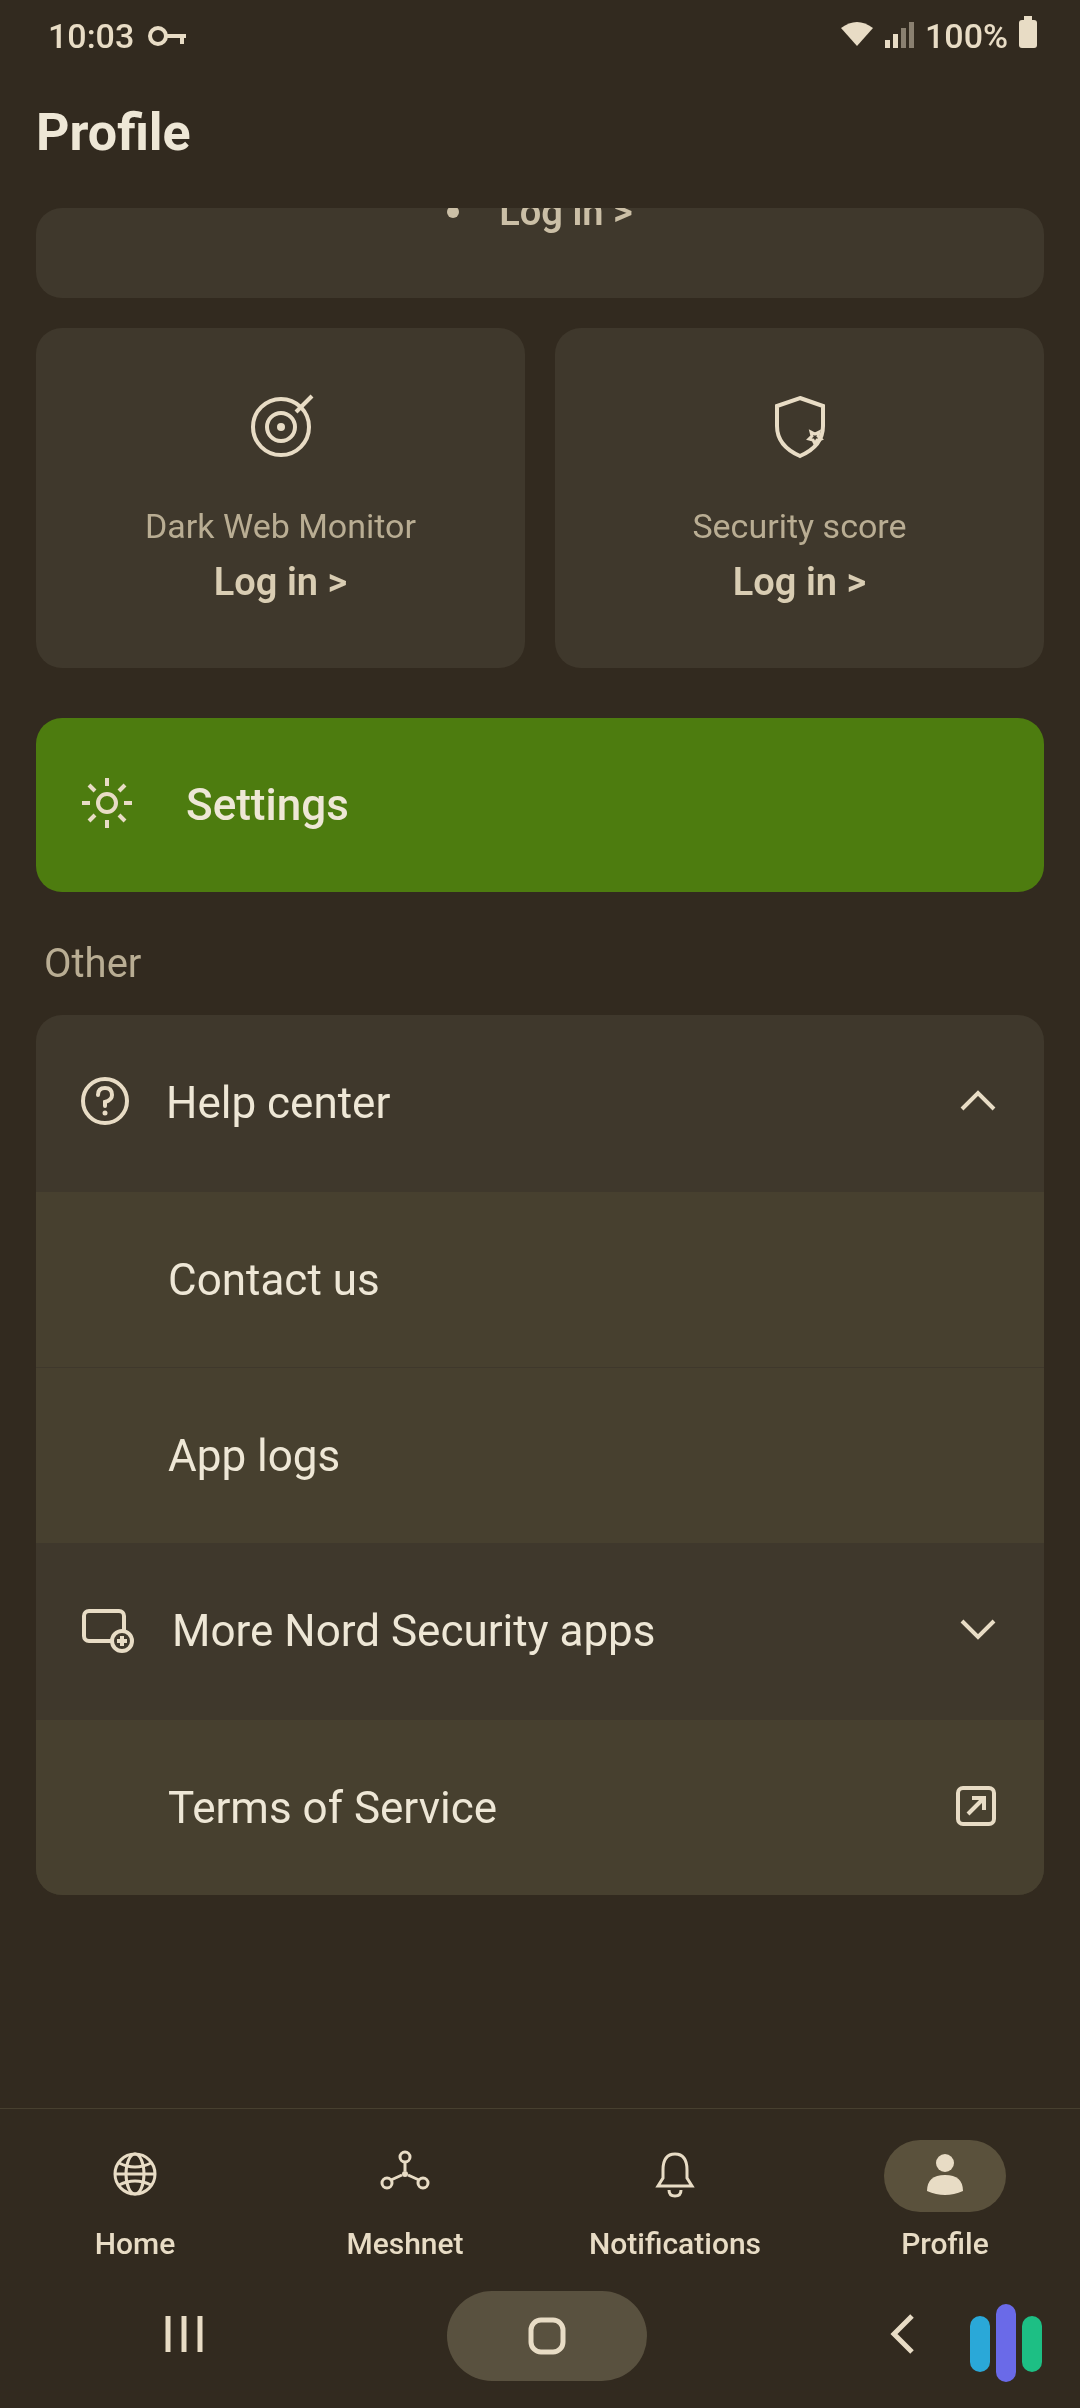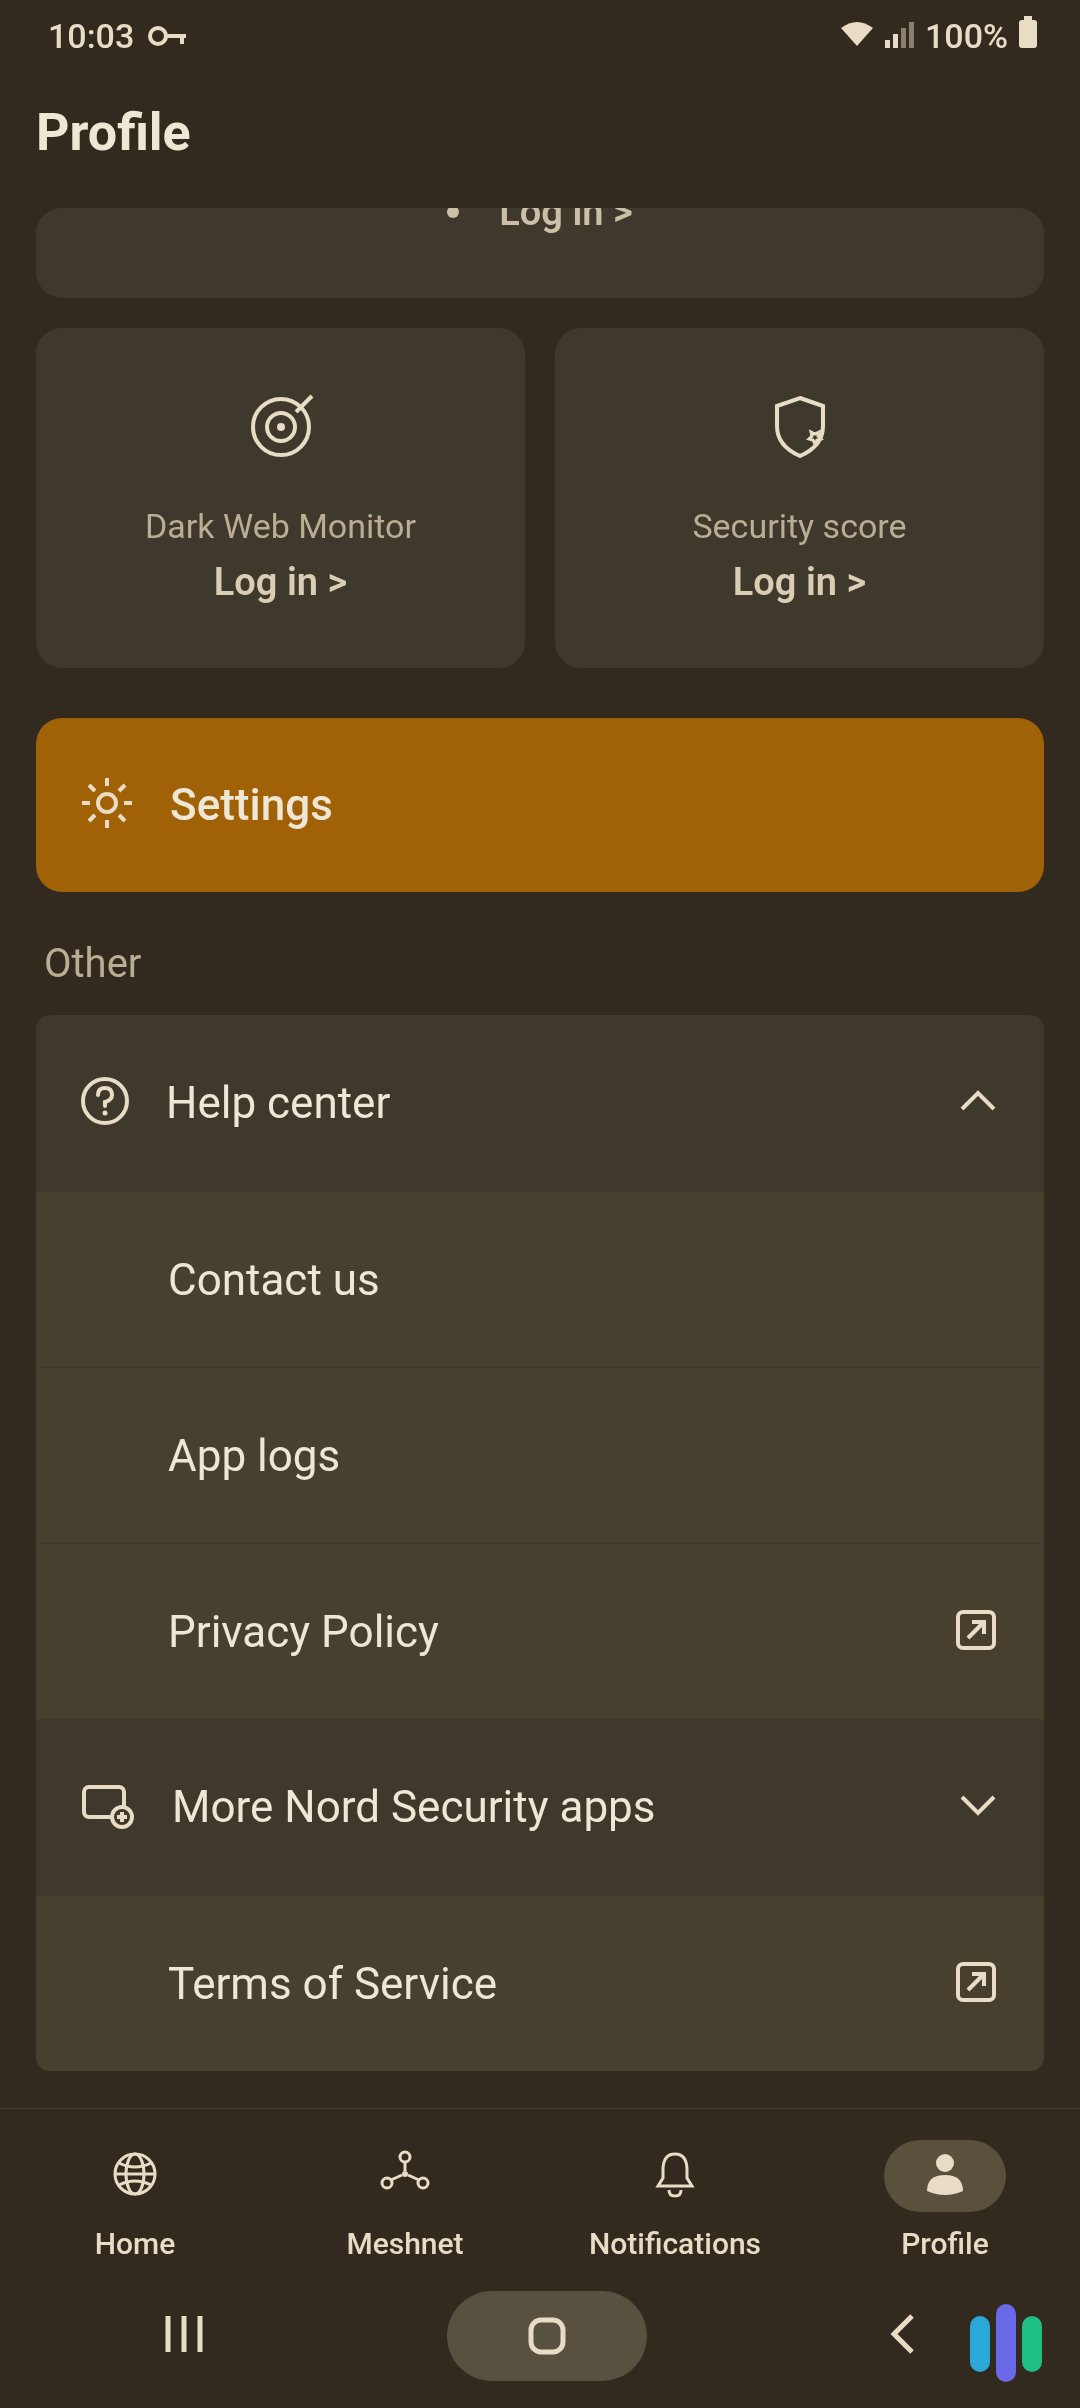--- a/index.html
+++ b/index.html
@@ -87,41 +87,41 @@
     font-size: 34px;
     color: #b9ad93;
   }
   .info-card-action {
     font-size: 38px;
     font-weight: 600;
     color: #d9cdb3;
   }
   .settings-card {
     margin-top: 50px;
-    background: #a16207;
+    background: #4d7c0f;
     border-radius: 26px;
     height: 174px;
     display:flex;
     align-items:center;
-    gap: 36px;
+    gap: 52px;
     padding: 0 44px;
   }
   .settings-label {
     font-size: 44px;
     font-weight: 500;
     color: #eee7d6;
   }
   .section-header {
     font-size: 40px;
     color: #b9ad93;
     padding: 48px 8px 28px 8px;
   }
   .list-card {
     background: #3f382c;
-    border-radius: 14px;
+    border-radius: 26px;
     overflow:hidden;
   }
   .list-row {
     height: 176px;
     display:flex;
     align-items:center;
     padding: 0 44px;
     gap: 36px;
   }
   .list-row .spacer { flex:1; }
@@ -316,31 +316,20 @@
         </svg>
       </span>
     </div>
 
     <div class="list-row sub-row">
       <span class="row-text">Contact us</span>
     </div>
     <div class="list-row sub-row">
       <span class="row-text">App logs</span>
     </div>
-    <div class="list-row sub-row with-icon">
-      <span class="row-text">Privacy Policy</span>
-      <span class="spacer"></span>
-      <span>
-        <svg width="48" height="48" viewBox="0 0 48 48">
-          <rect x="6" y="6" width="36" height="36" rx="5" fill="none" stroke="#e8dcc5" stroke-width="4"></rect>
-          <line x1="16" y1="32" x2="32" y2="16" stroke="#e8dcc5" stroke-width="4"></line>
-          <polyline points="20,16 32,16 32,28" fill="none" stroke="#e8dcc5" stroke-width="4"></polyline>
-        </svg>
-      </span>
-    </div>
     <div class="list-row">
       <span>
         <svg width="56" height="48" viewBox="0 0 56 48">
           <rect x="4" y="6" width="40" height="30" rx="5" fill="none" stroke="#e8dcc5" stroke-width="4"></rect>
           <circle cx="42" cy="36" r="10" fill="#3f382c" stroke="#e8dcc5" stroke-width="4"></circle>
           <line x1="42" y1="31" x2="42" y2="41" stroke="#e8dcc5" stroke-width="4"></line>
           <line x1="37" y1="36" x2="47" y2="36" stroke="#e8dcc5" stroke-width="4"></line>
         </svg>
       </span>
       <span class="row-text">More Nord Security apps</span>

